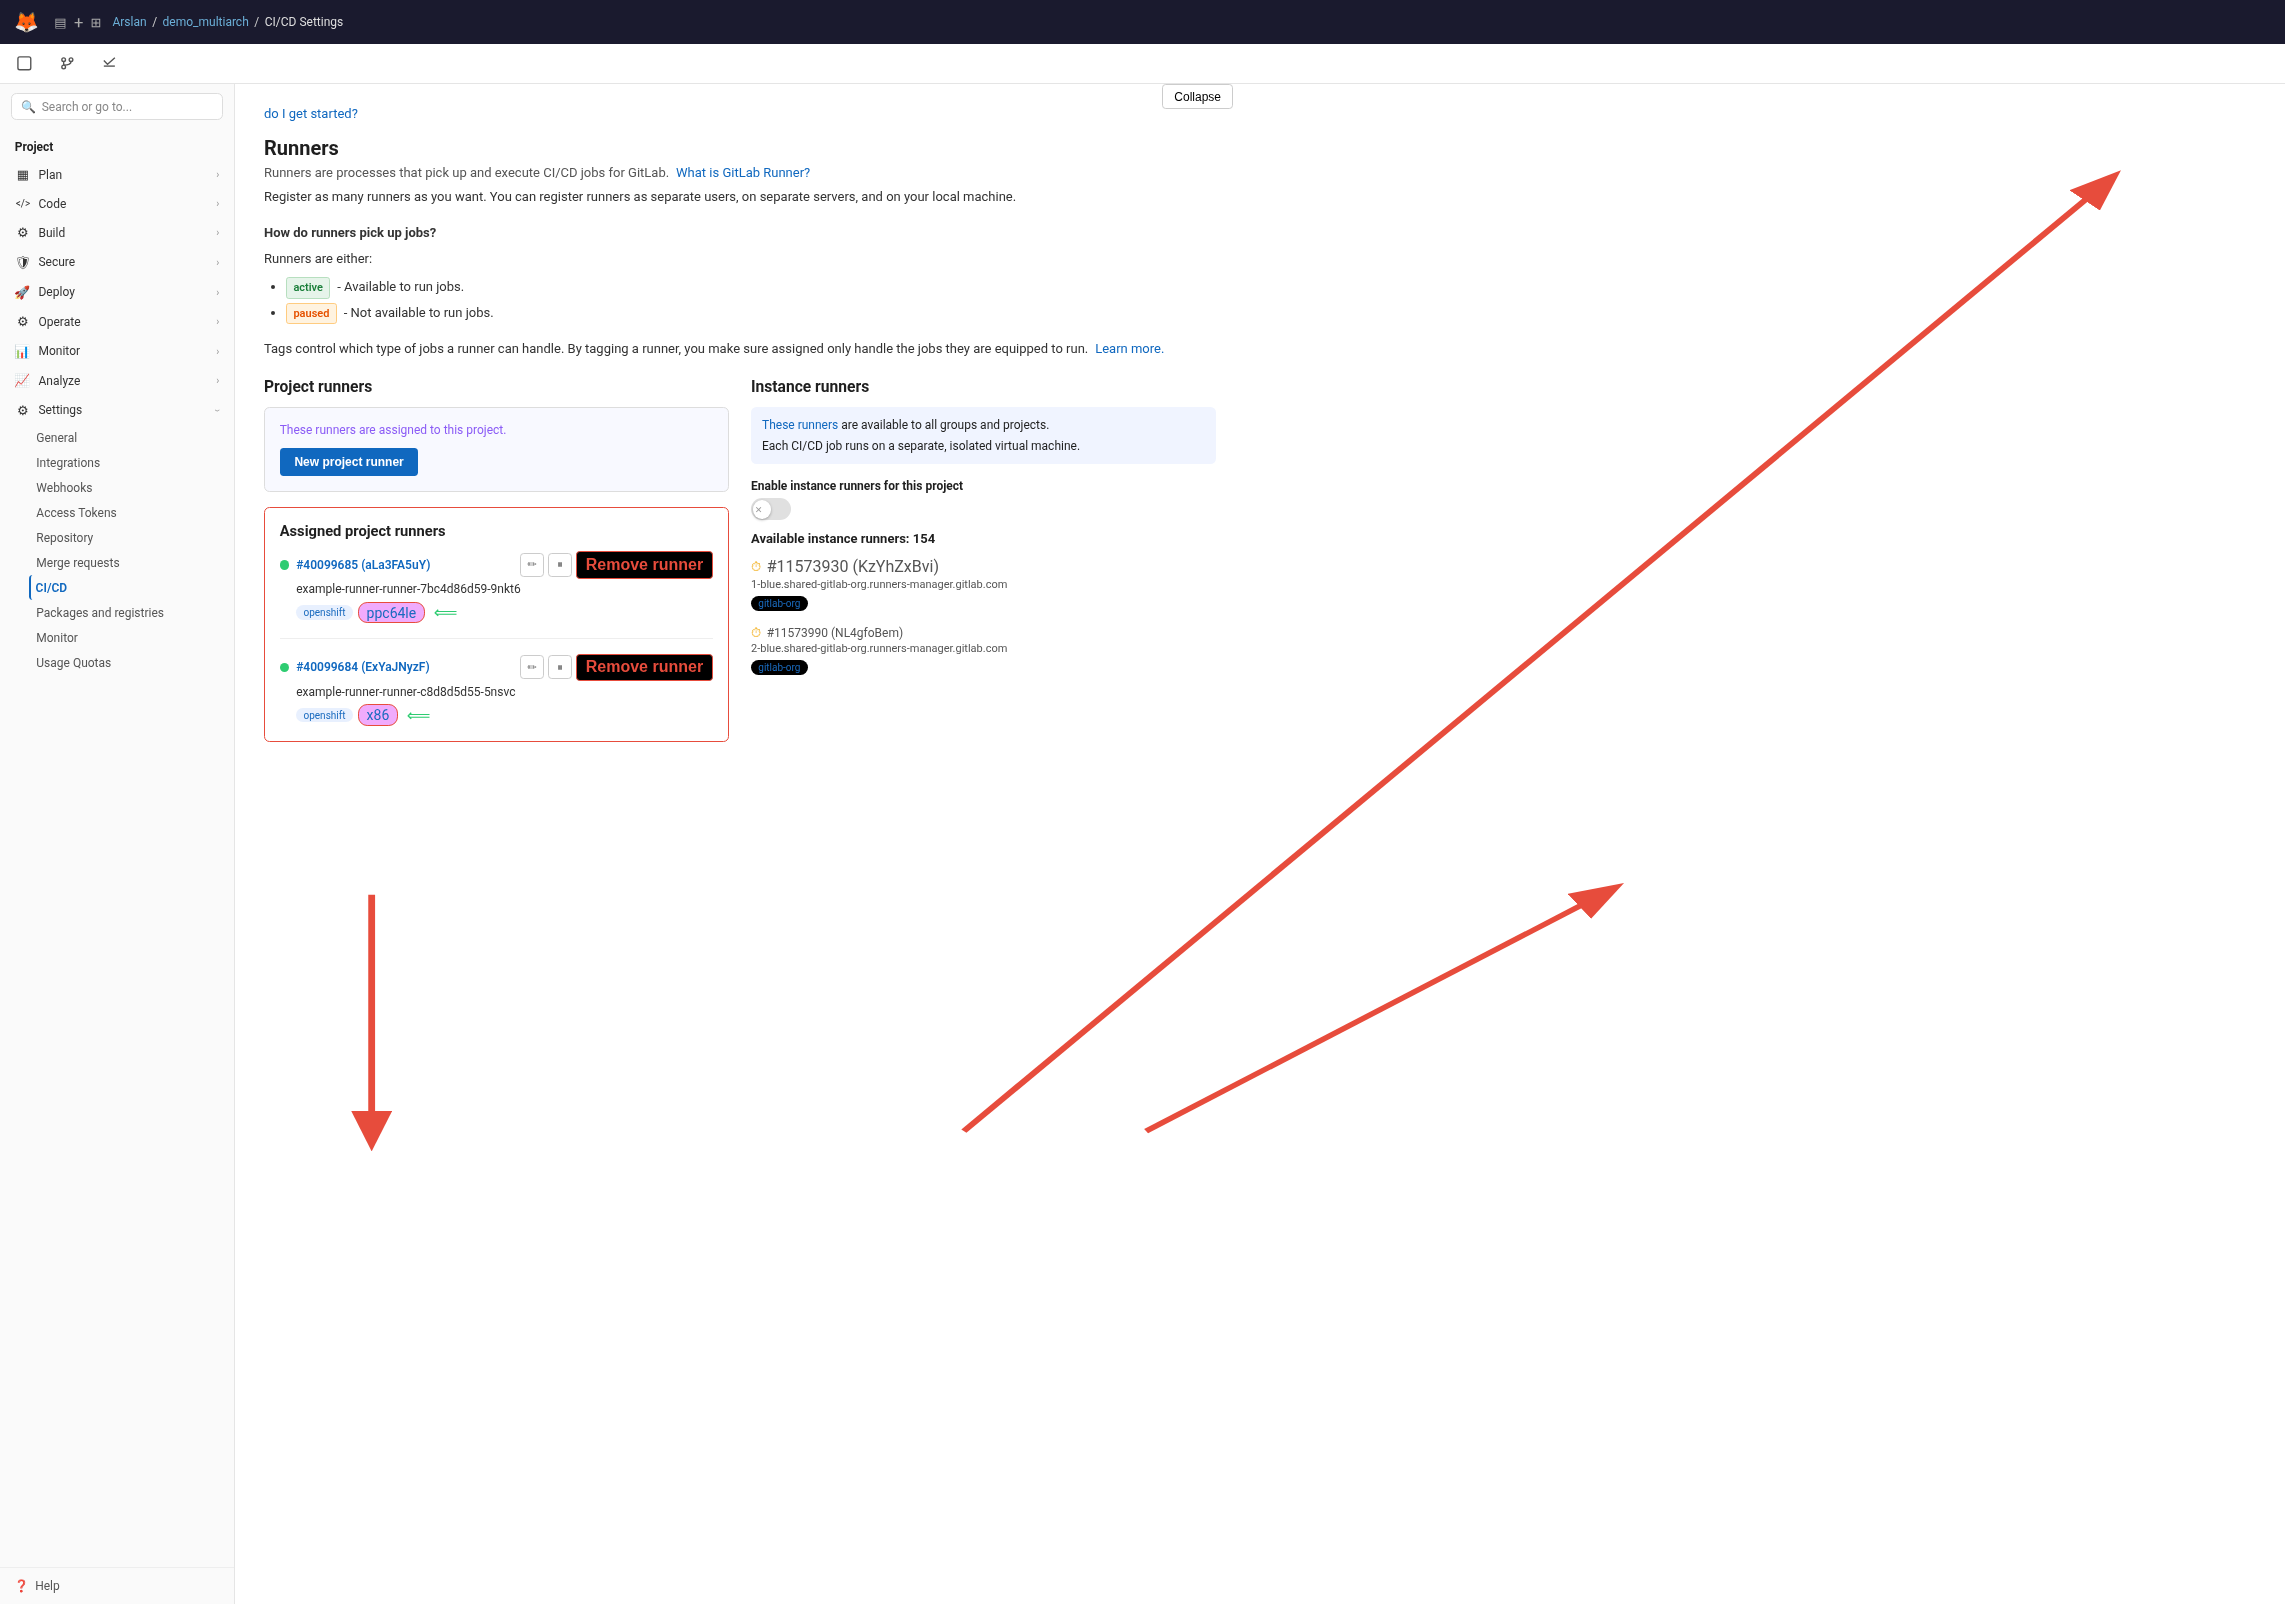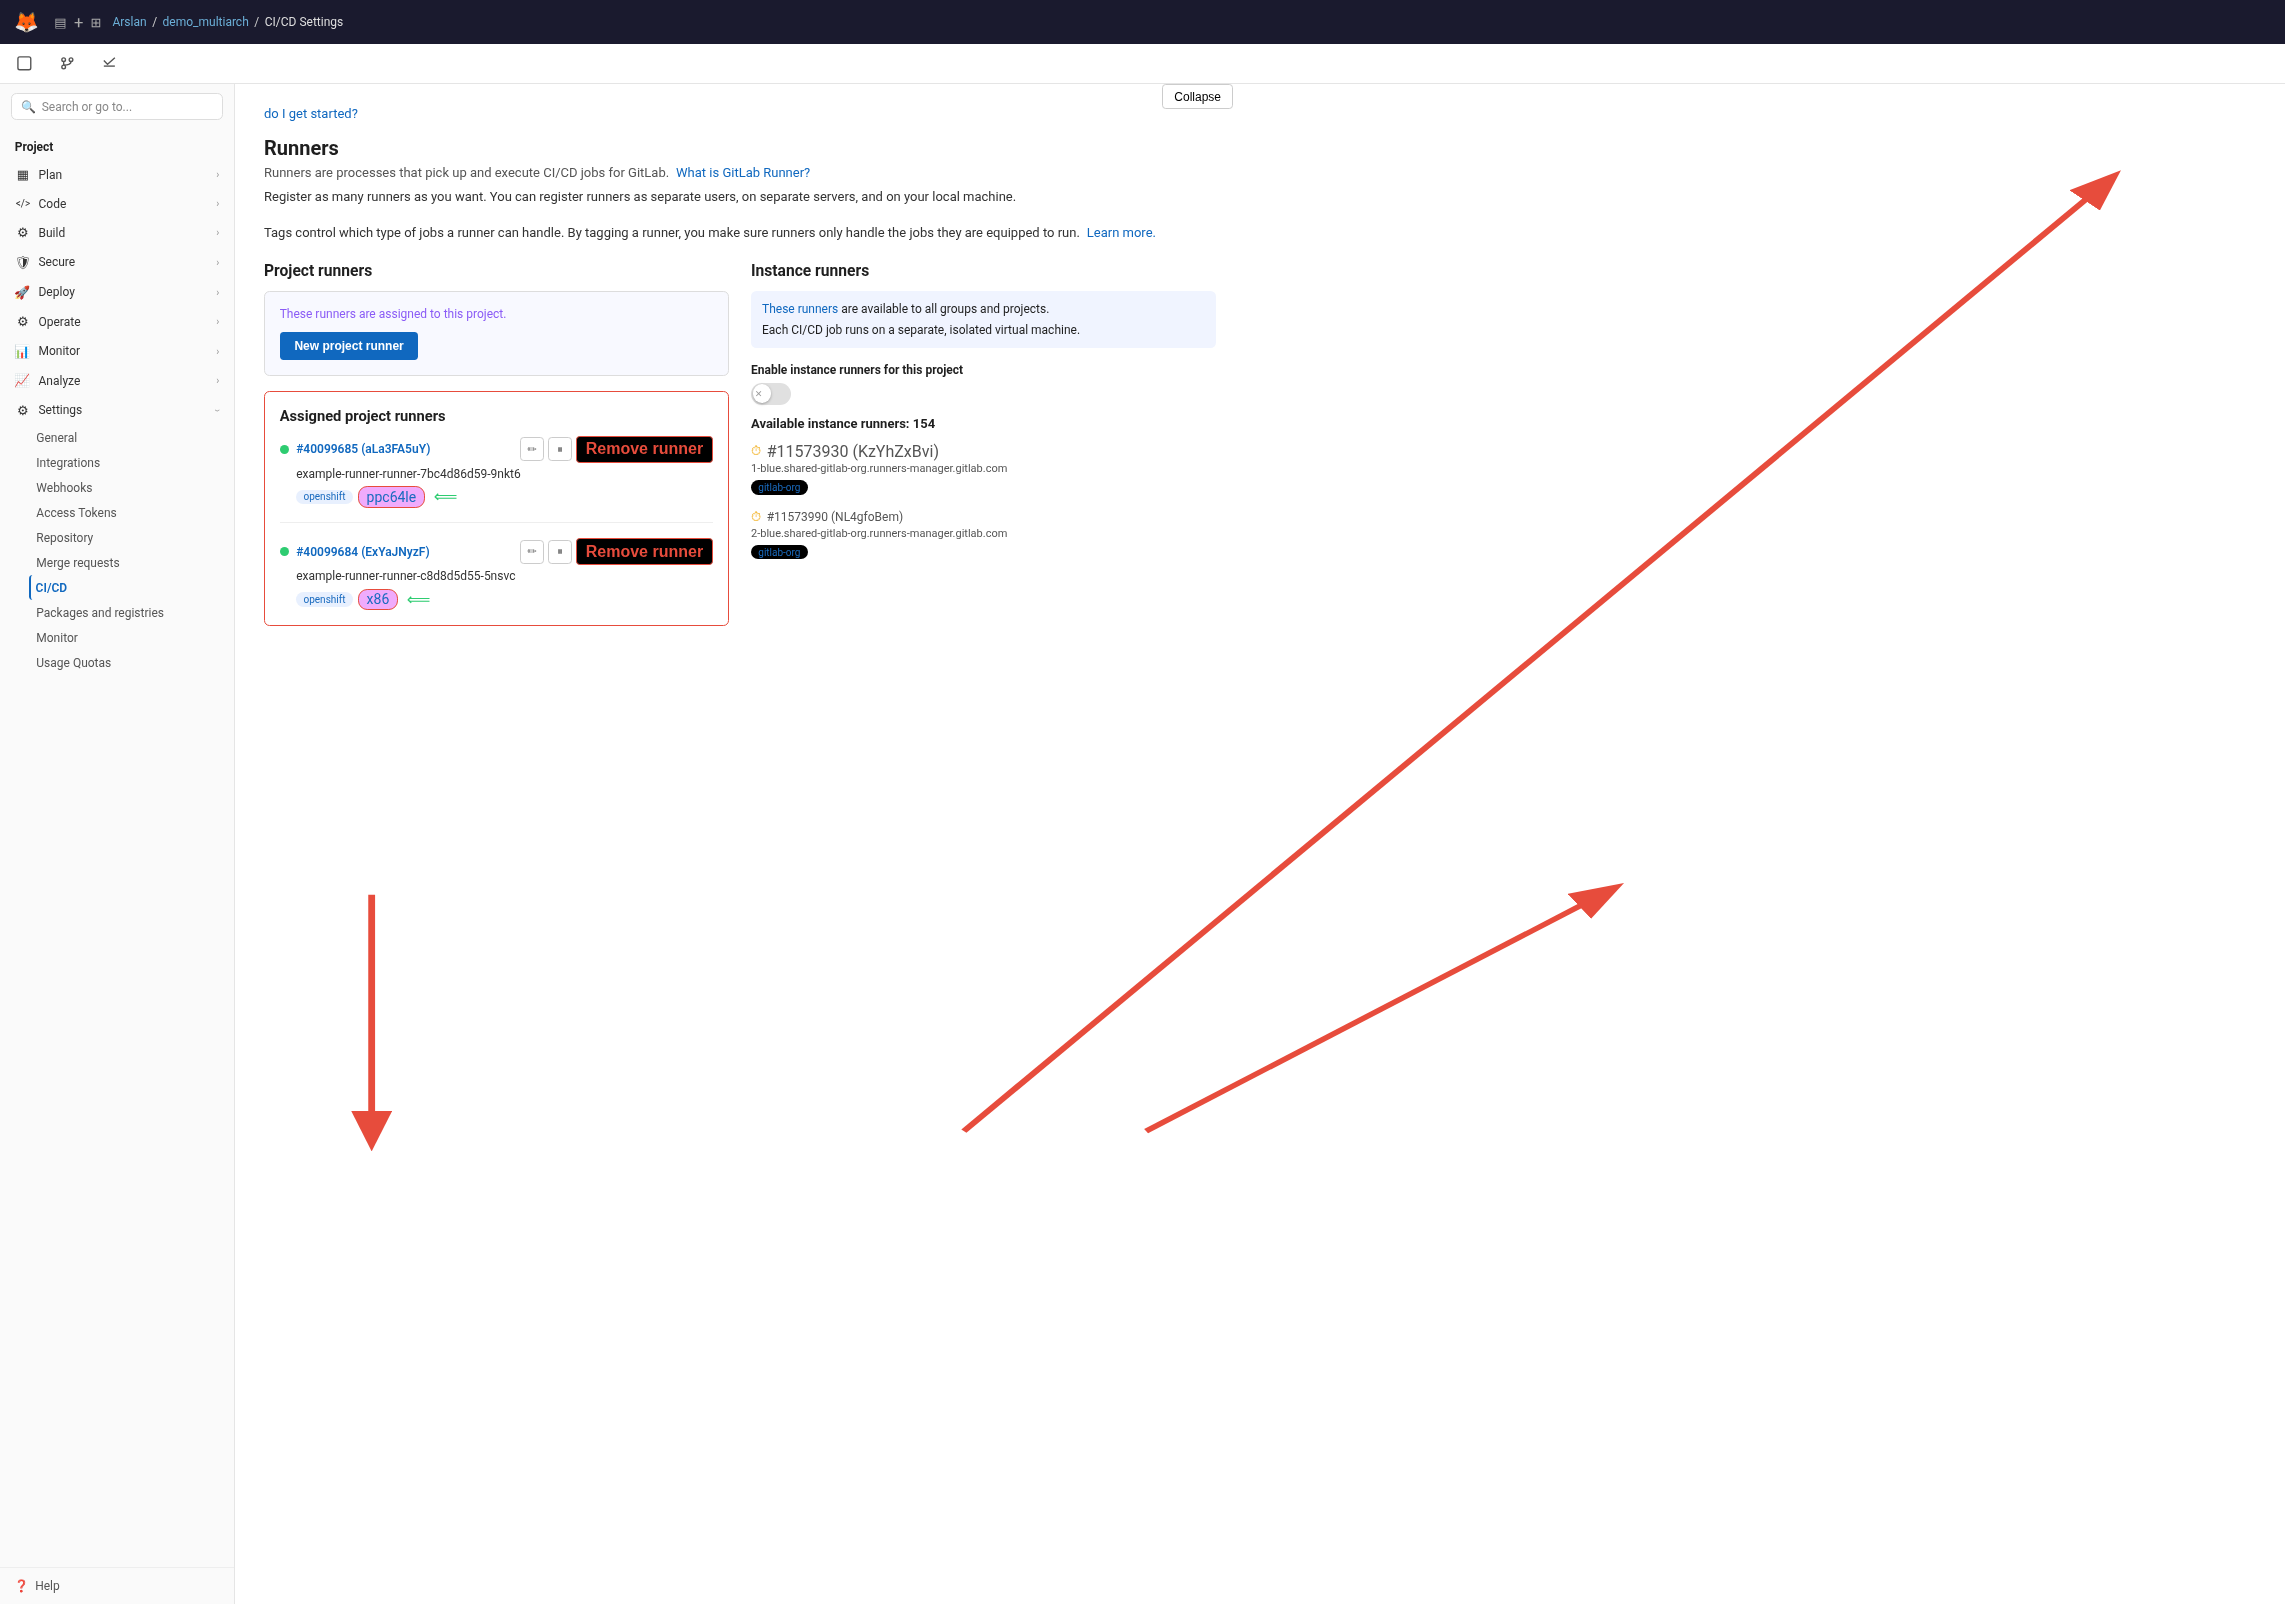--- a/index.html
+++ b/index.html
@@ -220,23 +220,37 @@
 
       <h1 class="section-title">Runners</h1>
 
       <div class="section-desc">
         <span>Runners are processes that pick up and execute CI/CD jobs for GitLab.</span>
         <a href="#" style="color:#1068bf; text-decoration:none; margin-left:3.7px;">What is GitLab Runner?</a>
       </div>
 
       <div class="info-block">Register as many runners as you want. You can register runners as separate users, on separate servers, and on your local machine.</div>
 
-
       <div class="info-block">
-        <span>Tags control which type of jobs a runner can handle. By tagging a runner, you make sure runners only handle the jobs they are equipped to run.</span>
+        <strong>How do runners pick up jobs?</strong>
+        <div style="margin-top:5.5px;">Runners are either:</div>
+        <ul style="margin-top:7.3px; padding-left:22px; list-style:disc;">
+          <li style="margin-bottom:3.7px;">
+            <span class="badge badge-green">active</span>
+            <span style="margin-left:3.7px;">- Available to run jobs.</span>
+          </li>
+          <li>
+            <span class="badge badge-orange">paused</span>
+            <span style="margin-left:3.7px;">- Not available to run jobs.</span>
+          </li>
+        </ul>
+      </div>
+
+      <div class="info-block">
+        <span>Tags control which type of jobs a runner can handle. By tagging a runner, you make sure assigned only handle the jobs they are equipped to run.</span>
         <a href="#" style="color:#1068bf; text-decoration:none; margin-left:3.7px;">Learn more.</a>
       </div>
 
       <div class="two-col">
 
         <div>
           <h2 style="font-size:15.6px; font-weight:700; margin-bottom:11px;">Project runners</h2>
           <div class="panel">
             <div class="panel-desc">These runners are assigned to this project.</div>
             <button class="new-runner-btn">New project runner</button>

